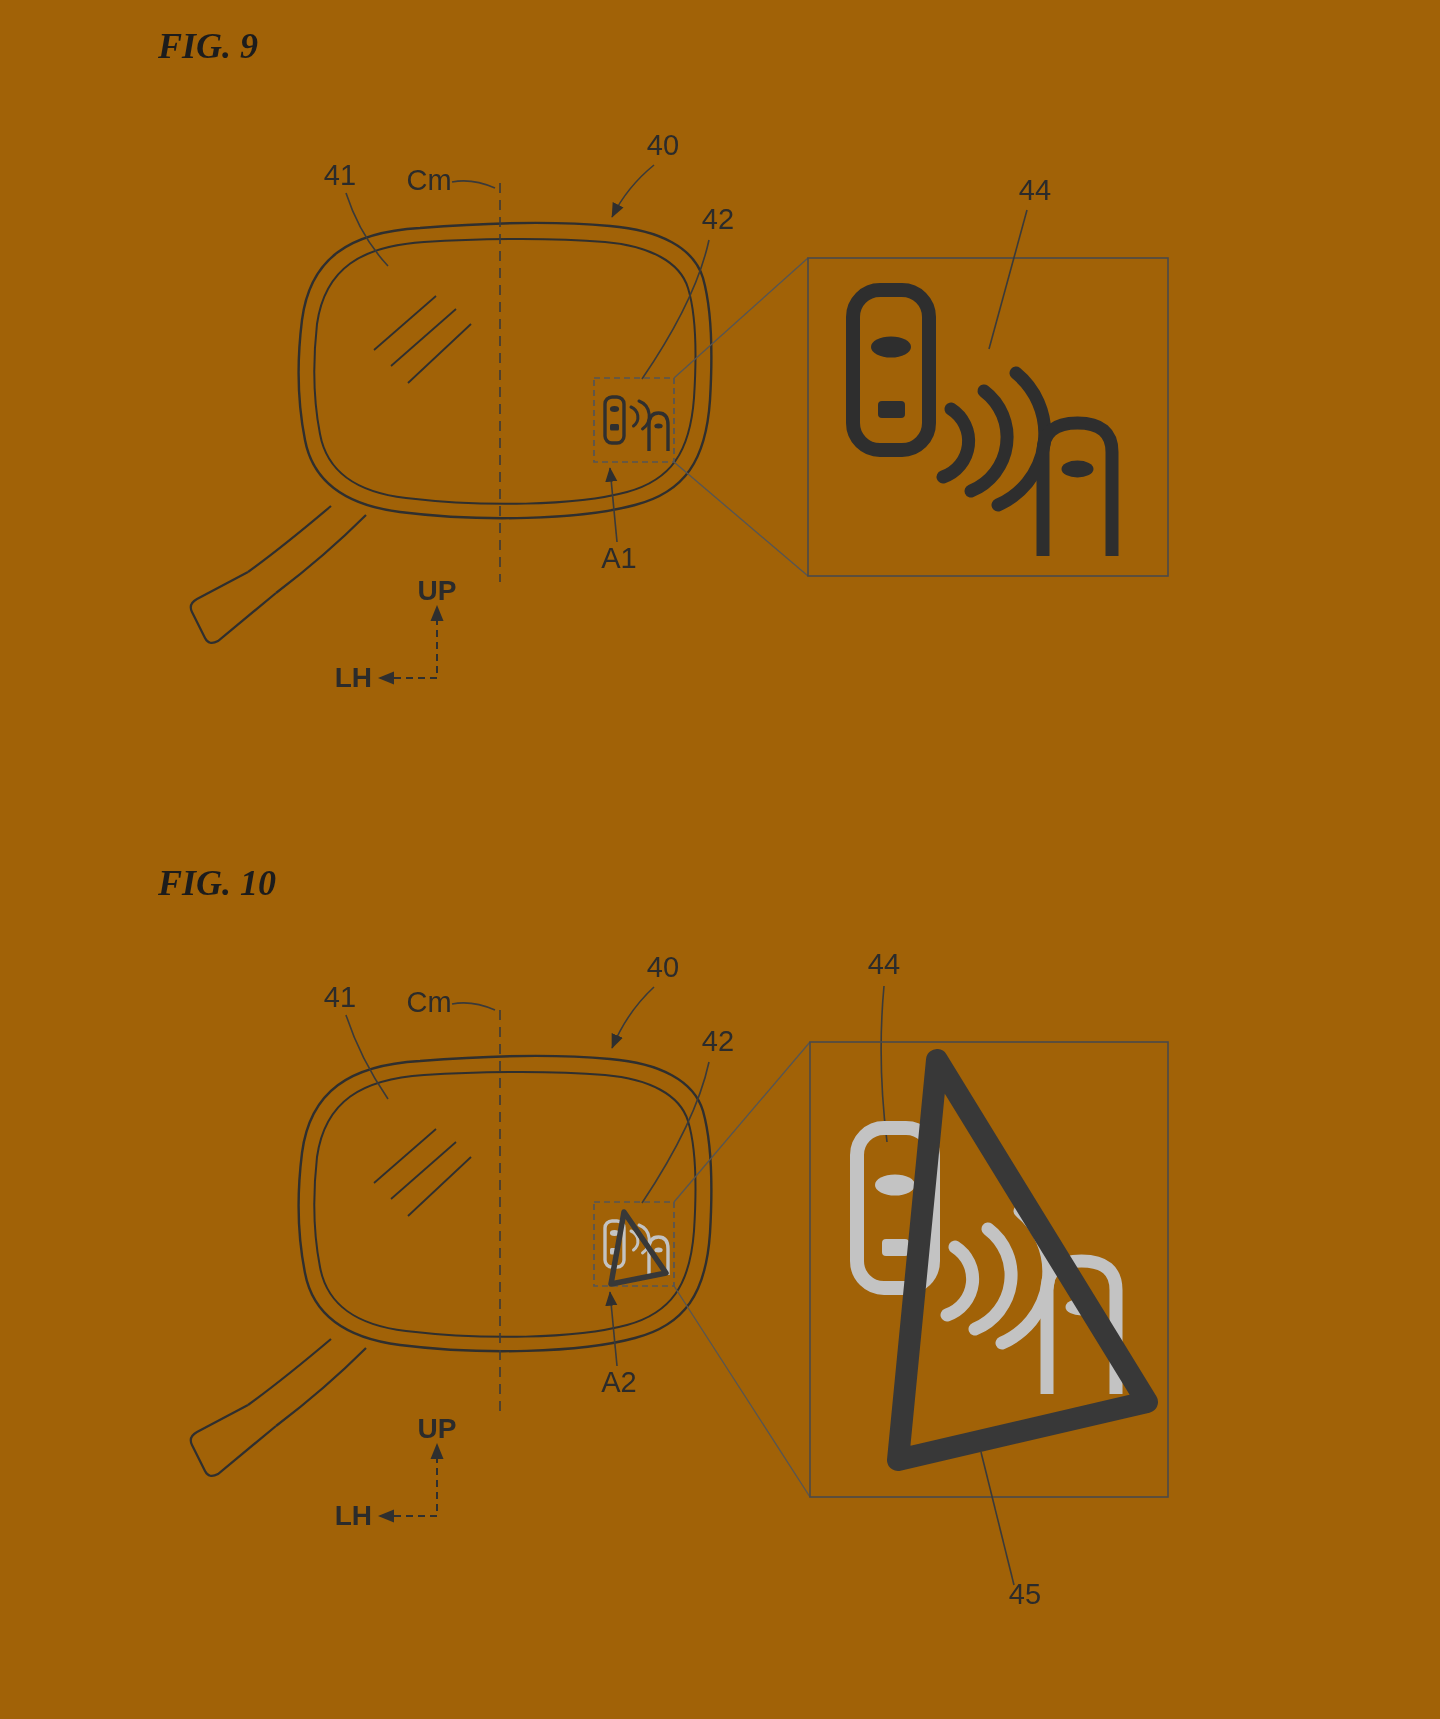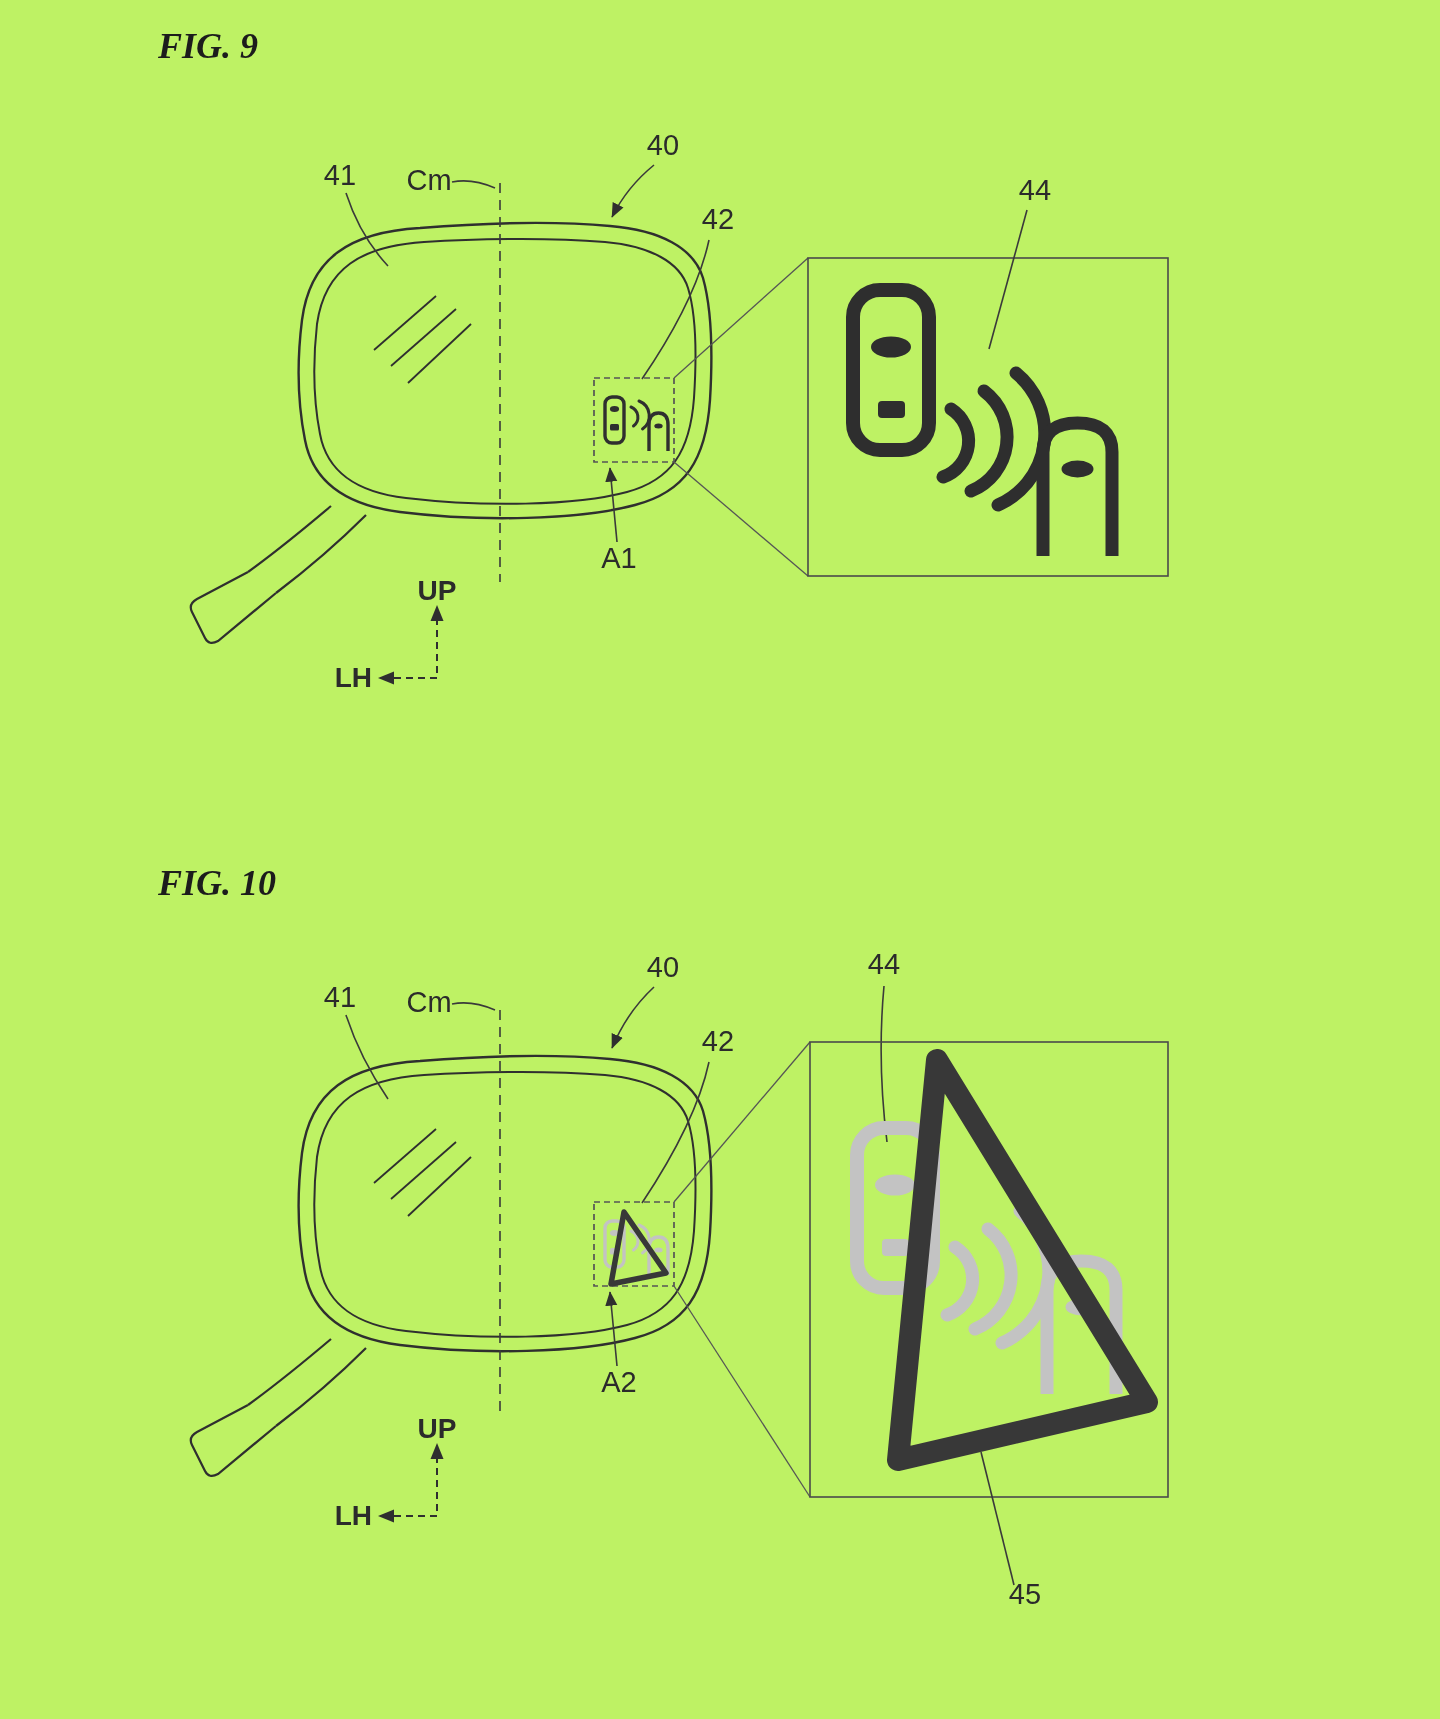--- a/index.html
+++ b/index.html
@@ -1,16 +1,16 @@
 <!DOCTYPE html>
 <html><head>
 <meta charset="utf-8">
 <style>
   html, body { margin: 0; padding: 0; background: #ffffff; }
-  .canvas { position: relative; width: 1440px; height: 1719px; background: #bef264; overflow: hidden; }
+  .canvas { position: relative; width: 1440px; height: 1719px; background: #a16207; overflow: hidden; }
   svg { display: block; }
   .fig-title {
     font-family: "Liberation Serif", serif;
     font-style: italic; font-weight: bold;
     font-size: 36px; fill: #1c1c1c;
   }
   .ref-label {
     font-family: "Liberation Sans", sans-serif;
     font-size: 29px; fill: #2b2b2b;
   }

